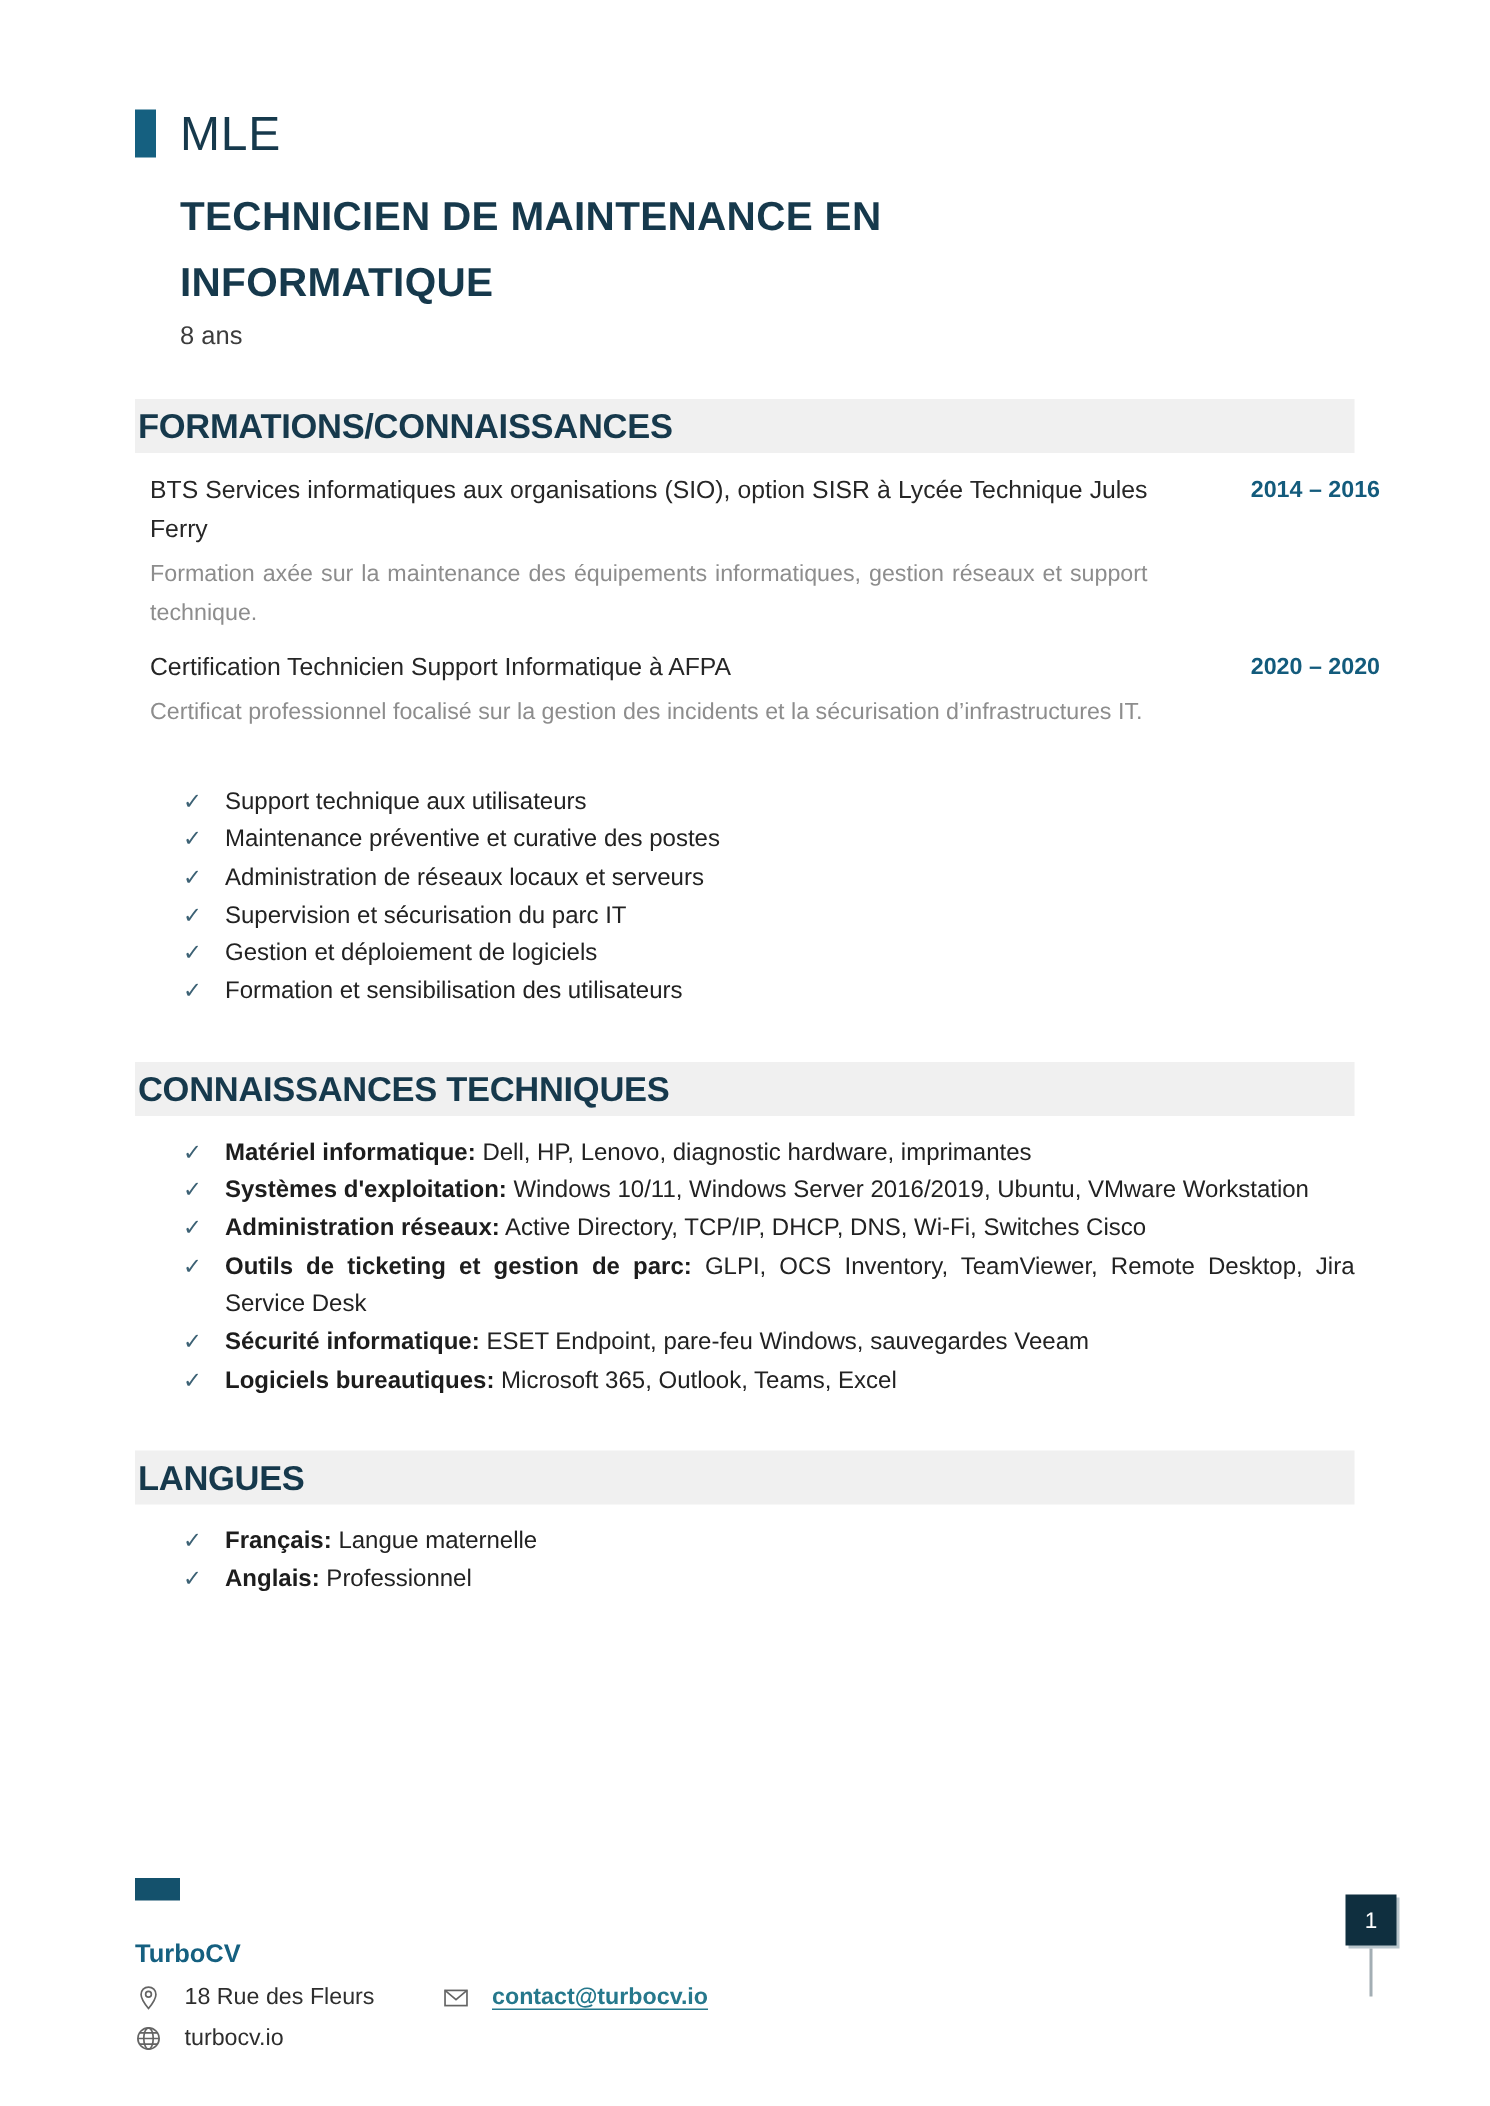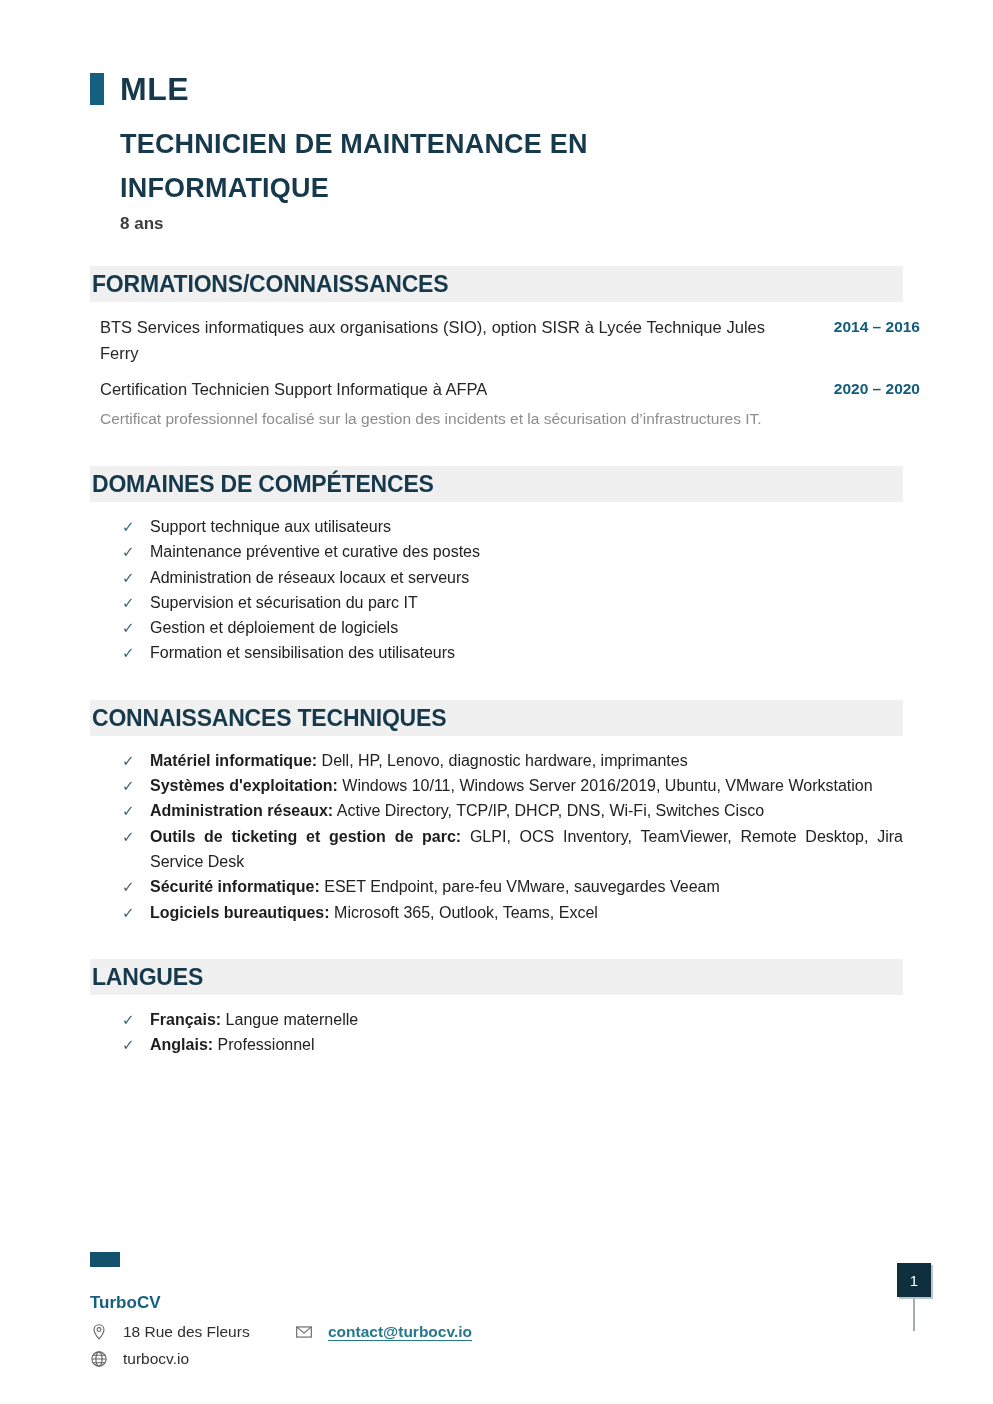--- a/index.html
+++ b/index.html
@@ -17,26 +17,26 @@
   body{font-family:"Liberation Sans","DejaVu Sans",sans-serif;color:var(--text);}
   .page{
     width:993px;height:1404px;position:relative;margin:0 auto;background:#ffffff;
     padding:0 73px 0 90px;overflow:hidden;
   }
 
   
   .header{padding-top:72px;}
   .name-row{display:flex;align-items:center;gap:16px;height:34px;}
   .accent-bar{width:14px;height:32px;background:var(--teal);display:inline-block;}
-  .initials{font-size:32px;font-weight:700;color:var(--navy);margin:0;letter-spacing:.5px;}
+  .initials{font-size:32px;font-weight:400;color:var(--navy);margin:0;letter-spacing:.5px;}
   .job-title{
     margin:16px 0 0 30px;font-size:27px;font-weight:800;color:var(--navy);
     line-height:44px;letter-spacing:.2px;
   }
-  .experience{margin:4px 0 0 30px;font-size:17px;font-weight:700;color:#3c3c3c;}
+  .experience{margin:4px 0 0 30px;font-size:17px;font-weight:400;color:#3c3c3c;}
 
   
   .section-bar{
     background:var(--bar-bg);margin-right:17px;padding:5px 10px 5px 2px;
   }
   .section-bar h3{
     margin:0;font-size:23px;font-weight:800;color:var(--navy);line-height:26px;letter-spacing:-.2px;
   }
   .section-formations{margin-top:32px;}
   .section{margin-top:34px;}
@@ -100,37 +100,35 @@
   </header>
 
   <section class="section-formations">
     <div class="section-bar">
       <h3>FORMATIONS/CONNAISSANCES</h3>
     </div>
 
     <div class="entry">
       <div class="entry-main">
         <div class="entry-title">BTS Services informatiques aux organisations (SIO), option SISR à Lycée Technique Jules Ferry</div>
+        <p class="entry-desc">Formation axée sur la maintenance des équipements informatiques, gestion réseaux et support technique.</p>
       </div>
       <div class="entry-dates">2014 – 2016</div>
     </div>
 
     <div class="entry">
       <div class="entry-main">
         <div class="entry-title">Certification Technicien Support Informatique à AFPA</div>
         <p class="entry-desc">Certificat professionnel focalisé sur la gestion des incidents et la sécurisation d’infrastructures IT.</p>
       </div>
       <div class="entry-dates">2020 – 2020</div>
     </div>
   </section>
 
   <section class="section">
-    <div class="section-bar">
-      <h3>DOMAINES DE COMPÉTENCES</h3>
-    </div>
     <ul class="check-list">
       <li>
           <span class="check">✓</span>
           <span class="li-text">Support technique aux utilisateurs</span>
         </li>
       <li>
           <span class="check">✓</span>
           <span class="li-text">Maintenance préventive et curative des postes</span>
         </li>
       <li>
@@ -168,21 +166,21 @@
       <li>
           <span class="check">✓</span>
           <div class="li-text justify"><strong>Administration réseaux:</strong> <span>Active Directory, TCP/IP, DHCP, DNS, Wi-Fi, Switches Cisco</span></div>
         </li>
       <li>
           <span class="check">✓</span>
           <div class="li-text justify"><strong>Outils de ticketing et gestion de parc:</strong> <span>GLPI, OCS Inventory, TeamViewer, Remote Desktop, Jira Service Desk</span></div>
         </li>
       <li>
           <span class="check">✓</span>
-          <div class="li-text justify"><strong>Sécurité informatique:</strong> <span>ESET Endpoint, pare-feu VMware, sauvegardes Veeam</span></div>
+          <div class="li-text justify"><strong>Sécurité informatique:</strong> <span>ESET Endpoint, pare-feu Windows, sauvegardes Veeam</span></div>
         </li>
       <li>
           <span class="check">✓</span>
           <div class="li-text justify"><strong>Logiciels bureautiques:</strong> <span>Microsoft 365, Outlook, Teams, Excel</span></div>
         </li>
     </ul>
   </section>
 
   <section class="section">
     <div class="section-bar">

